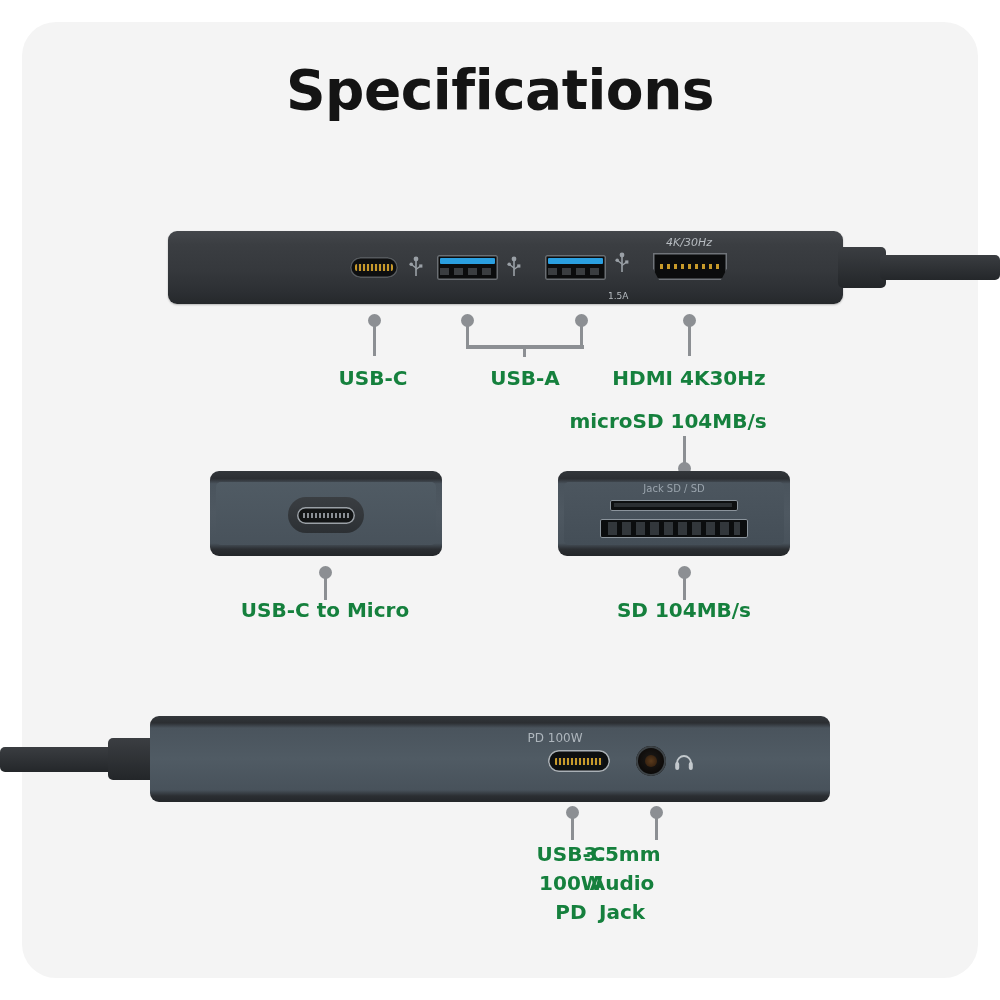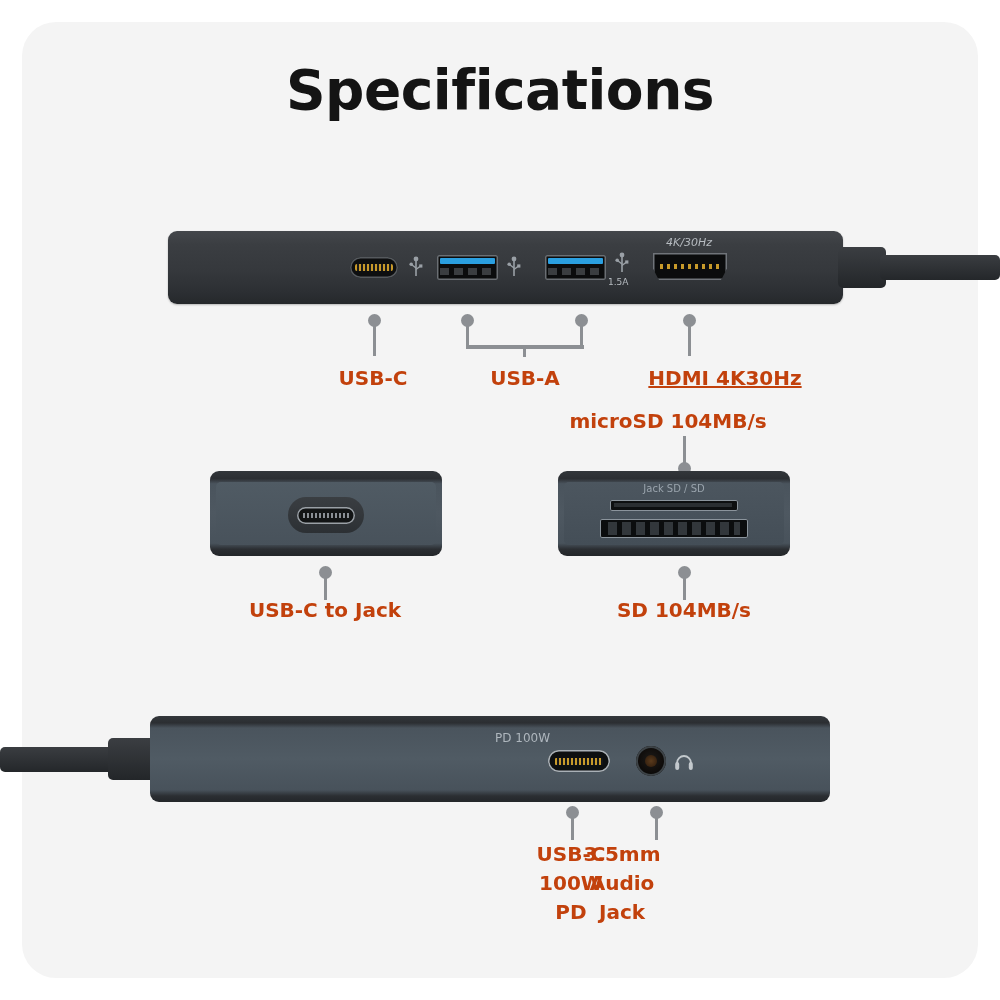--- a/index.html
+++ b/index.html
@@ -144,21 +144,21 @@
   }
   .bot-cable-plug{
     position:absolute;left:108px;top:738px;width:48px;height:42px;border-radius:5px;
     background:linear-gradient(180deg,#3b3e42,#232629);
   }
   .bot-cable{
     position:absolute;left:0px;top:747px;width:115px;height:25px;border-radius:5px;
     background:linear-gradient(180deg,#3a3d41,#24272a);
   }
   .pd-label{
-    position:absolute;left:495px;top:731px;width:120px;
+    position:absolute;left:495px;top:731px;width:120px;text-align:center;
     color:#aeb6bd;font-size:12px;font-family:"DejaVu Sans",sans-serif;
   }
   .pd-port{
     position:absolute;left:548px;top:750px;width:62px;height:22px;border-radius:11px;
     background:#0d0f10;box-shadow:inset 0 0 0 1.5px #a9b0b6;
     display:flex;align-items:center;justify-content:center;
   }
   .pd-pins{
     width:78%;height:7px;border-radius:1px;
     background:repeating-linear-gradient(90deg,#c89a2a 0 2px,#14161a 2px 4px);
@@ -173,21 +173,21 @@
     background:radial-gradient(circle,#5a3a1c,#2b1a0c);
   }
 
   
   .dot{position:absolute;width:13px;height:13px;border-radius:50%;background:#8c8f93;}
   .stem{position:absolute;width:3px;background:#8c8f93;}
   .hbar{position:absolute;height:4px;background:#8c8f93;}
   .vbar{position:absolute;width:3px;background:#8c8f93;}
 
   .clabel{
-    position:absolute;text-align:center;color:#c2410c;
+    position:absolute;text-align:center;color:#15803d;
     font-family:"DejaVu Sans",sans-serif;font-weight:bold;
     font-size:20px;line-height:25px;white-space:nowrap;
   }
   .clabel.multi{white-space:normal;line-height:29px;}
 </style>
 </head>
 <body>
 
 <div class="card"></div>
 
@@ -227,21 +227,21 @@
     <div class="usba-blue"></div>
     <div class="usba-teeth"></div>
   </div>
   <svg class="usb-icon" style="left:615px;top:252px;" width="14" height="24" viewBox="0 0 14 24">
     <circle cx="7" cy="3" r="2.4" fill="#9aa0a6"></circle>
     <rect x="6.2" y="4" width="1.6" height="16" fill="#9aa0a6"></rect>
     <path d="M7 12 L2.5 8.5 M7 13.5 L11.5 10" stroke="#9aa0a6" stroke-width="1.4" fill="none"></path>
     <circle cx="2.2" cy="8.2" r="1.8" fill="#9aa0a6"></circle>
     <rect x="10.2" y="8.4" width="3.2" height="3.2" fill="#9aa0a6"></rect>
   </svg>
-  <div class="amp-label" style="left:608px;top:277px;">1.5A</div>
+  <div class="amp-label" style="left:608px;top:291px;">1.5A</div>
 
   <div class="port-label" style="left:634px;top:236px;width:110px;font-style:italic;">4K/30Hz</div>
   <div class="hdmi-port" style="left:653px;top:253px;width:74px;height:27px;">
     <div class="hdmi-pins"></div>
   </div>
 </div>
 
 <div>
   <div class="dot" style="left:368px;top:314px;"></div>
   <div class="stem" style="left:373px;top:322px;height:34px;"></div>
@@ -254,21 +254,21 @@
   <div class="vbar" style="left:466px;top:322px;height:26px;"></div>
   <div class="vbar" style="left:580px;top:322px;height:26px;"></div>
   <div class="hbar" style="left:466px;top:345px;width:118px;"></div>
   <div class="vbar" style="left:523px;top:348px;height:9px;"></div>
   <div class="clabel" style="left:470px;top:366px;width:110px;">USB-A</div>
 </div>
 
 <div>
   <div class="dot" style="left:683px;top:314px;"></div>
   <div class="stem" style="left:688px;top:322px;height:34px;"></div>
-  <div class="clabel" style="left:644px;top:366px;width:162px;text-decoration:underline;">HDMI 4K30Hz</div>
+  <div class="clabel" style="left:608px;top:366px;width:162px;">HDMI 4K30Hz</div>
 </div>
 
 <div>
   <div class="clabel" style="left:568px;top:409px;width:200px;">microSD 104MB/s</div>
   <div class="stem" style="left:683px;top:436px;height:34px;"></div>
   <div class="dot" style="left:678px;top:462px;"></div>
 </div>
 
 <div>
   <div class="mid-l-body"></div>
@@ -286,21 +286,21 @@
   <div class="sd-caption">Jack SD / SD</div>
   <div class="microsd-slot"></div>
   <div class="microsd-slit"></div>
   <div class="sd-slot"></div>
   <div class="sd-teeth"></div>
 </div>
 
 <div>
   <div class="dot" style="left:319px;top:566px;"></div>
   <div class="stem" style="left:324px;top:574px;height:26px;"></div>
-  <div class="clabel" style="left:235px;top:598px;width:180px;">USB-C to Jack</div>
+  <div class="clabel" style="left:235px;top:598px;width:180px;">USB-C to Micro</div>
 </div>
 
 <div>
   <div class="dot" style="left:678px;top:566px;"></div>
   <div class="stem" style="left:683px;top:574px;height:26px;"></div>
   <div class="clabel" style="left:604px;top:598px;width:160px;">SD 104MB/s</div>
 </div>
 
 <div>
   <div class="bot-cable"></div>

